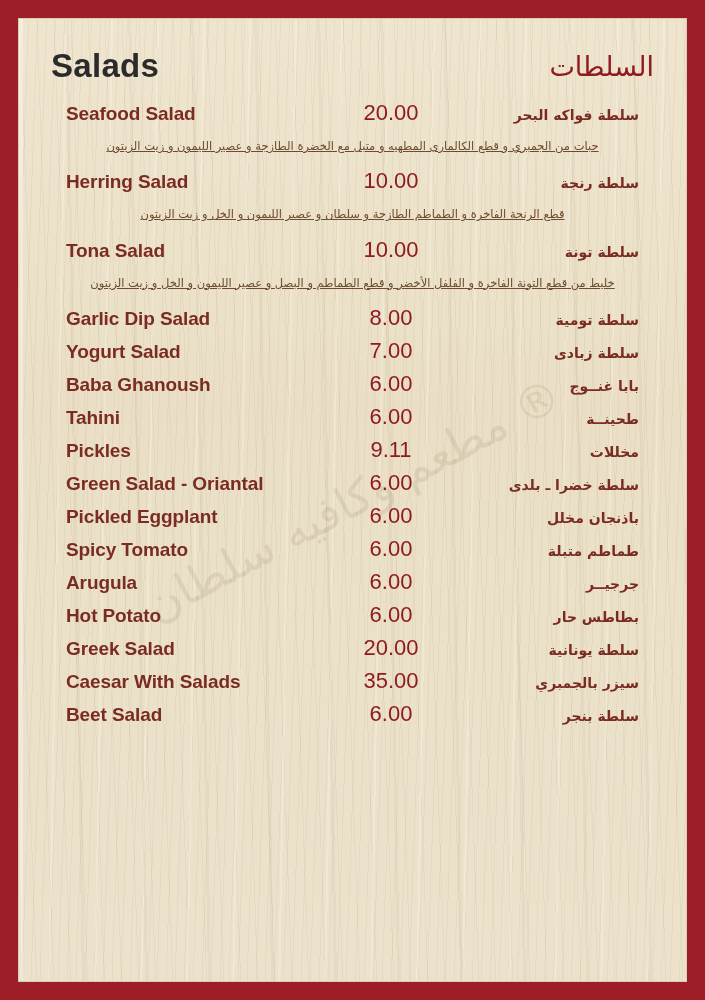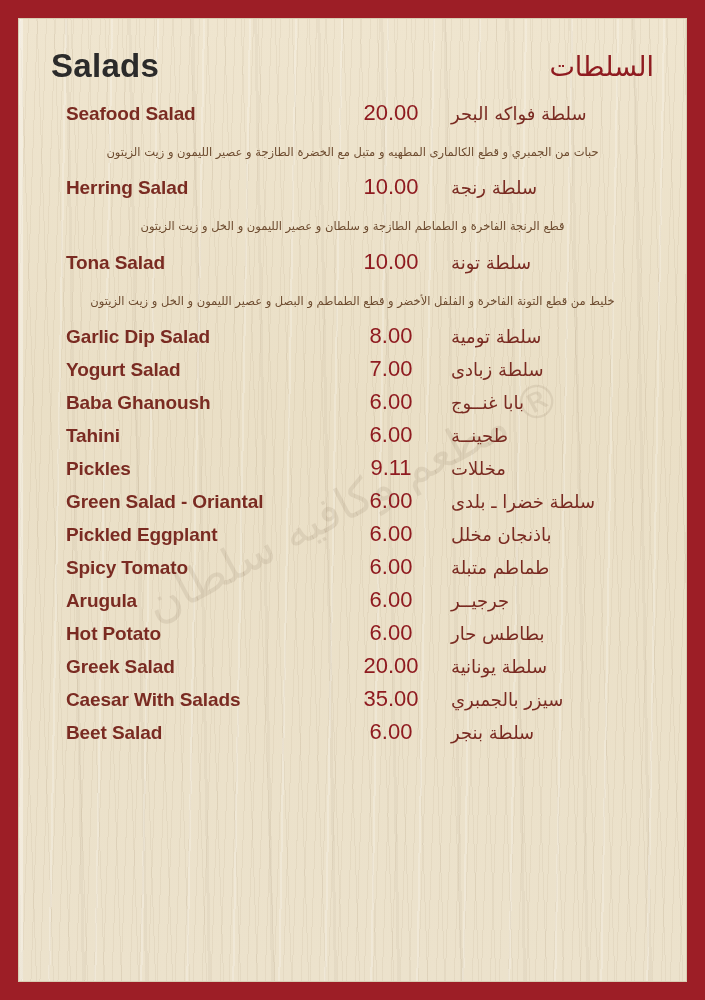--- a/index.html
+++ b/index.html
@@ -90,36 +90,37 @@
   .price {
     flex: 0 0 120px;
     font-size: 22px;
     font-weight: normal;
     color: #8f1b20;
     text-align: center;
     font-family: "Liberation Sans", sans-serif;
   }
   .name-ar {
     flex: 1 1 auto;
-    font-size: 18px;
-    font-weight: normal;
+    font-size: 14px;
+    font-weight: bold;
     color: #7a2b22;
-    text-align: left;
+    text-align: right;
     direction: rtl;
     font-family: "DejaVu Sans", sans-serif;
   }
   .desc-ar {
     position: relative;
     direction: rtl;
     text-align: center;
     font-size: 11.5px;
     color: #6d4b2f;
     font-family: "DejaVu Sans", sans-serif;
     line-height: 1.5;
-    margin: 16px 10px 8px 10px;
+    margin: 10px 10px 8px 10px;
+    text-decoration: underline;
   }
 </style>
 </head>
 <body>
 
 <div id="menu-page">
   <div id="paper">
 
     <div id="watermark">مطعم وكافيه سلطان ®</div>
 

